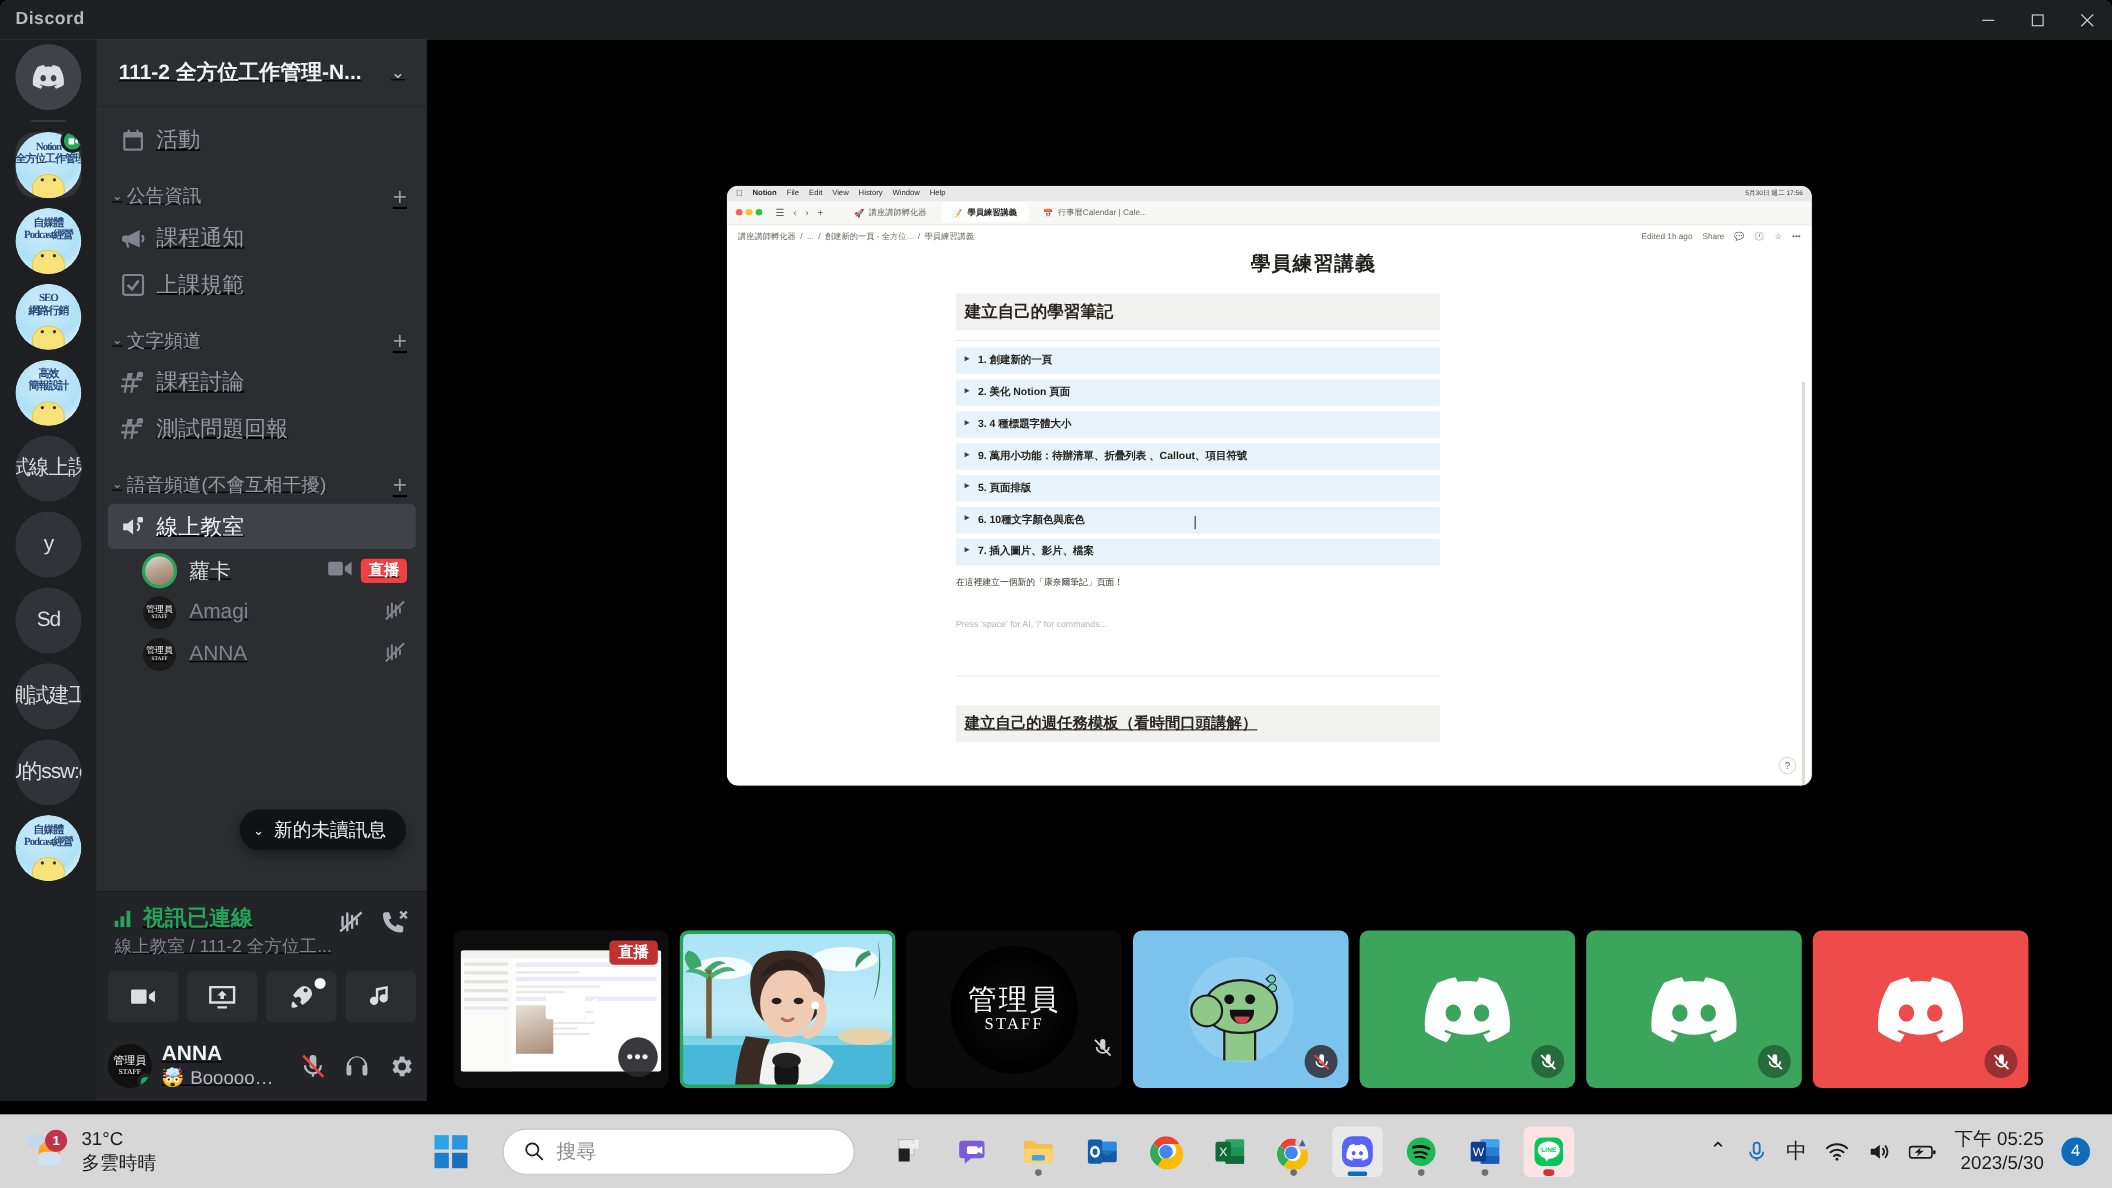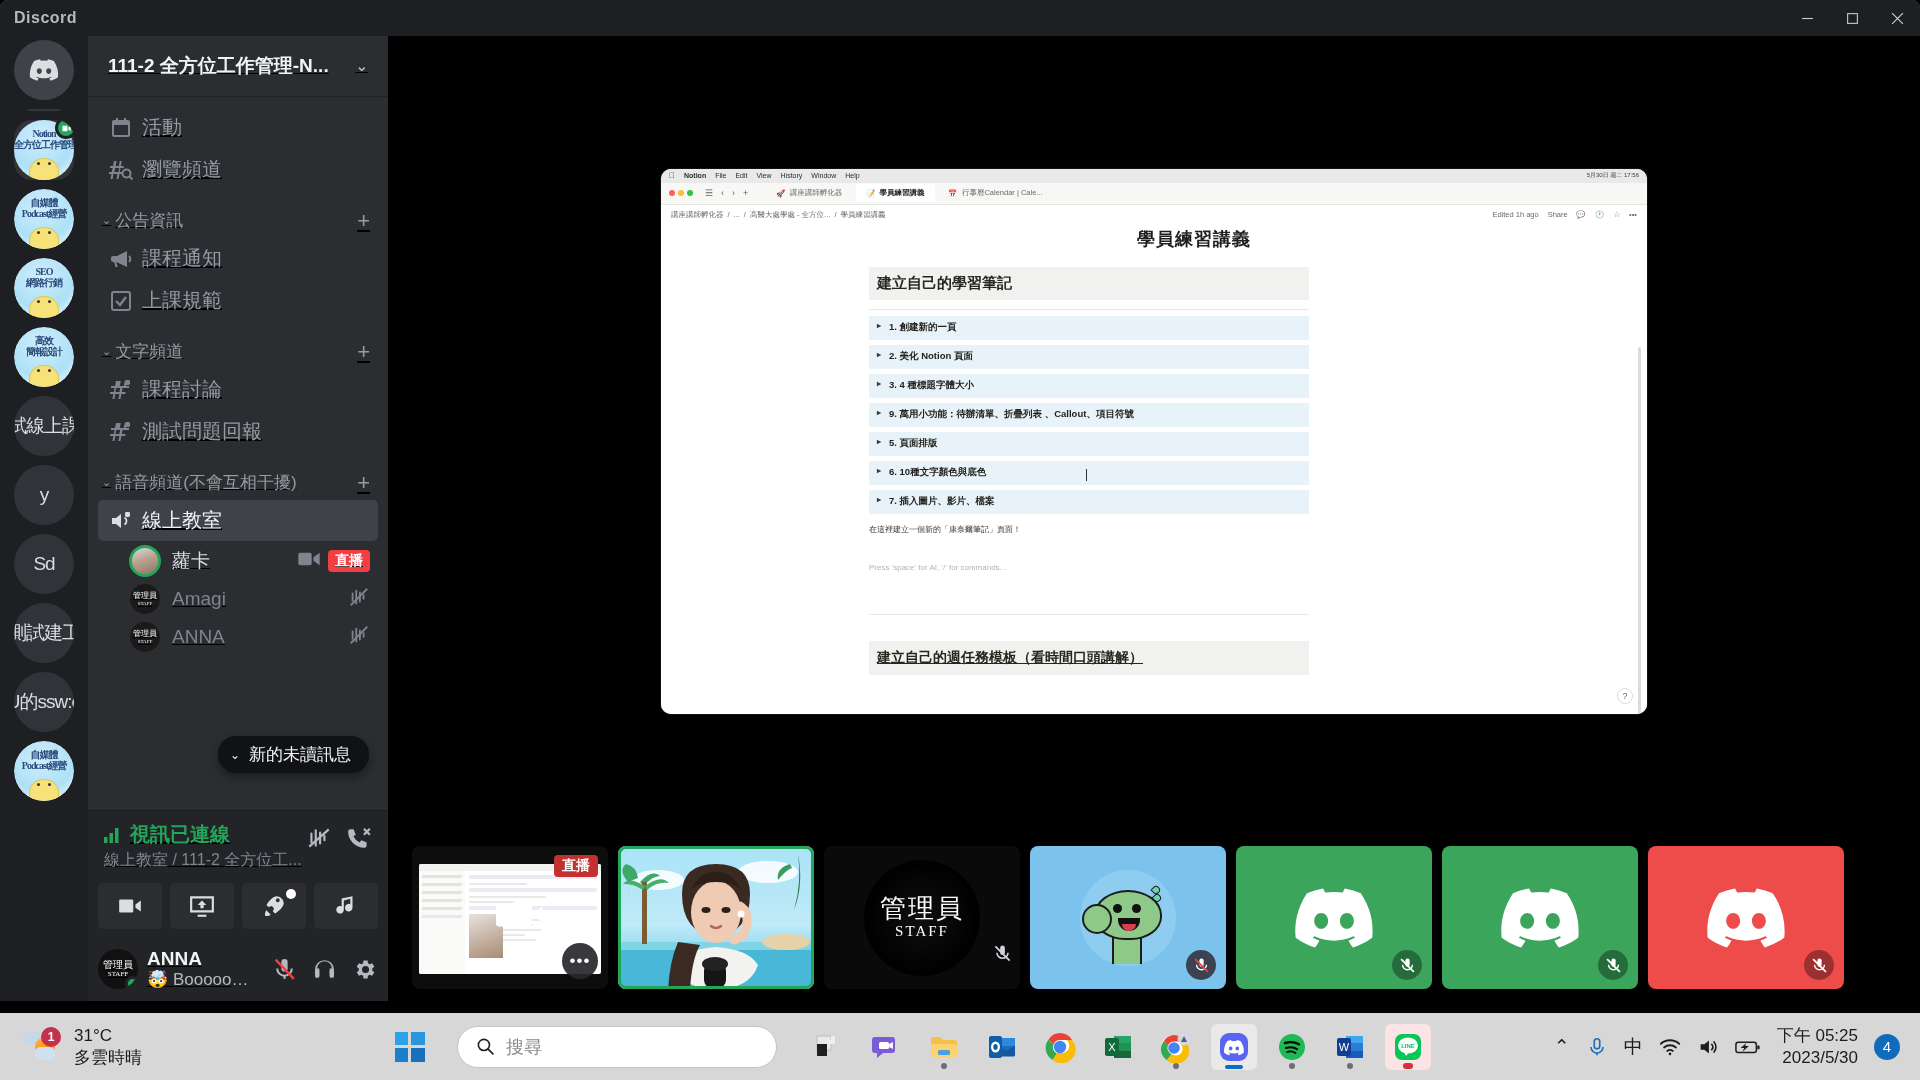--- a/index.html
+++ b/index.html
@@ -486,30 +486,20 @@
         </div>
 
         <div class="chan-scroll">
           <div class="chan-item">
             <span class="ico">
               <svg viewBox="0 0 24 24">
                   <path d="M7 2v2H5a2 2 0 0 0-2 2v13a2 2 0 0 0 2 2h14a2 2 0 0 0 2-2V6a2 2 0 0 0-2-2h-2V2h-2v2H9V2H7zM5 9h14v10H5V9z"></path>
                 </svg>
             </span>
             <span>活動</span>
-          </div>
-          <div class="chan-item">
-            <span class="ico">
-              <svg viewBox="0 0 24 24">
-                  <path d="M5 3 4 8H1v2h2.6l-.8 4H0v2h2.4L1.6 21h2l.8-5h4l-.8 5h2l.8-5h3.1v-2H10.7l.8-4h3.2V8h-2.8l.9-5h-2l-.9 5H6.6l.9-5H5zm1.2 7h4l-.8 4h-4l.8-4z"></path>
-                  <circle cx="17.5" cy="15.5" r="4" fill="none" stroke="#80848e" stroke-width="2"></circle>
-                  <path d="M20.5 18.5 23.5 21.5" stroke="#80848e" stroke-width="2"></path>
-                </svg>
-            </span>
-            <span>瀏覽頻道</span>
           </div>
           <div id="cat-list">
               <div class="cat-row">
                 <span class="lbl">
                   <span class="caret">⌄</span>
                   <span>公告資訊</span>
                 </span>
                 <span class="plus">+</span>
               </div>
               <div class="chan-item">
@@ -747,21 +737,21 @@
                 <span>📅</span>
                 <span>行事曆Calendar | Cale...</span>
               </span>
             </div>
 
             <div class="notion-bread">
               <span>講座講師孵化器</span>
                 <span>/</span>
               <span>...</span>
                 <span>/</span>
-              <span>高醫大處學處 - 全方位...</span>
+              <span>創建新的一頁 - 全方位...</span>
                 <span>/</span>
               <span>學員練習講義</span>
               <span class="right">
                 <span>Edited 1h ago</span>
                 <span>Share</span>
                 <span>💬</span>
                 <span>🕐</span>
                 <span>☆</span>
                 <span>•••</span>
               </span>

